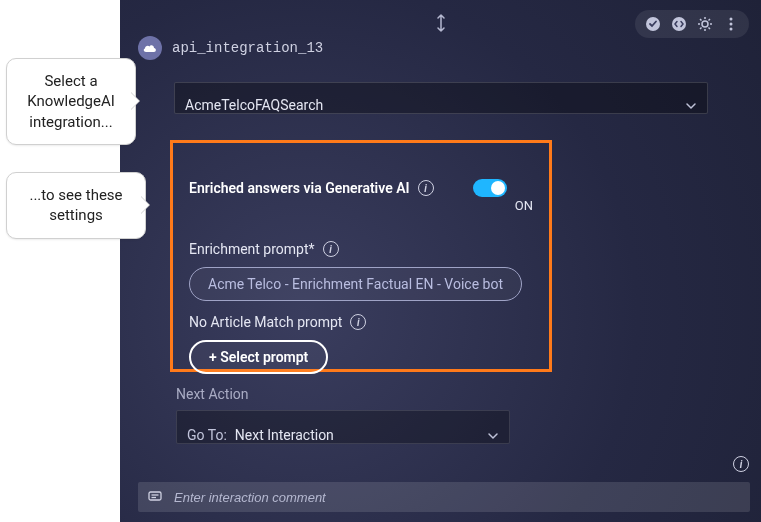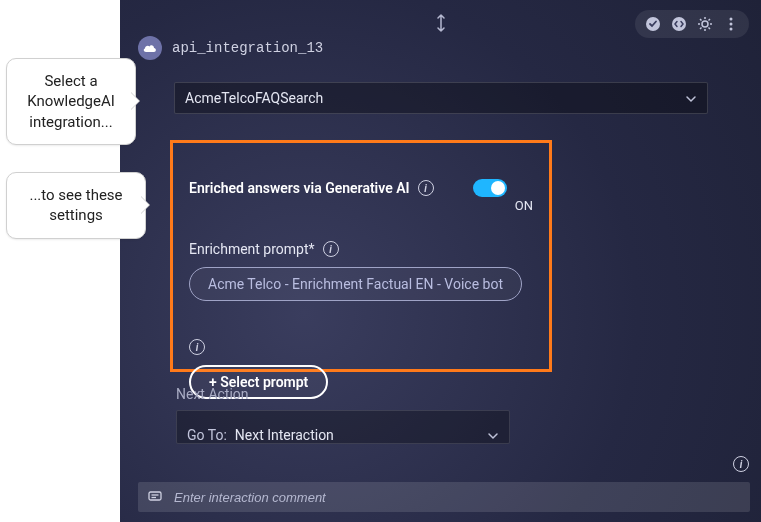--- a/index.html
+++ b/index.html
@@ -61,21 +61,21 @@
     color: #cfd1e2;
     font-size: 14px;
   }
   .dropdown {
     position: absolute;
     left: 174px; top: 82px;
     width: 534px; height: 32px;
     background: rgba(0,0,0,0.3);
     border: 1px solid rgba(255,255,255,0.15);
     border-radius: 2px;
-    display: flex; align-items: center;
+    display: flex; align-items: flex-end;
     padding: 0 10px;
     color: #e4e6f2;
     font-size: 14px;
     cursor: pointer;
   }
   .dropdown .chev {
     margin-left: auto;
     color: #bfc2d8;
   }
   .panel {
@@ -128,21 +128,21 @@
   .pill {
     display: inline-flex; align-items: center;
     height: 34px;
     padding: 0 18px;
     border-radius: 18px;
     border: 1px solid #9fa3c6;
     background: rgba(255,255,255,0.04);
     color: #b9bde0;
     font-size: 14px;
     cursor: pointer;
-    margin-bottom: 38px;
+    margin-bottom: 13px;
   }
   .pill.white {
     border: 2px solid #fff;
     color: #fff;
     font-weight: 600;
   }
   .next-action-label {
     position: absolute;
     left: 176px; top: 386px;
     color: #a9acc4; font-size: 14px;
@@ -300,20 +300,21 @@
 
     <div class="field-label">
       <span>Enrichment prompt*</span>
       <span class="info-icn">i</span>
     </div>
     <div class="pill">
       <span>Acme Telco - Enrichment Factual EN - Voice bot</span>
     </div>
 
     <div class="field-label">
+      <span>No Article Match prompt</span>
       <span class="info-icn">i</span>
     </div>
     <div class="pill white">
       <span>+ Select prompt</span>
     </div>
   </div>
 
   <div class="next-action-label">Next Action</div>
   <div class="next-dropdown">
     <span class="prefix">Go To:</span>

